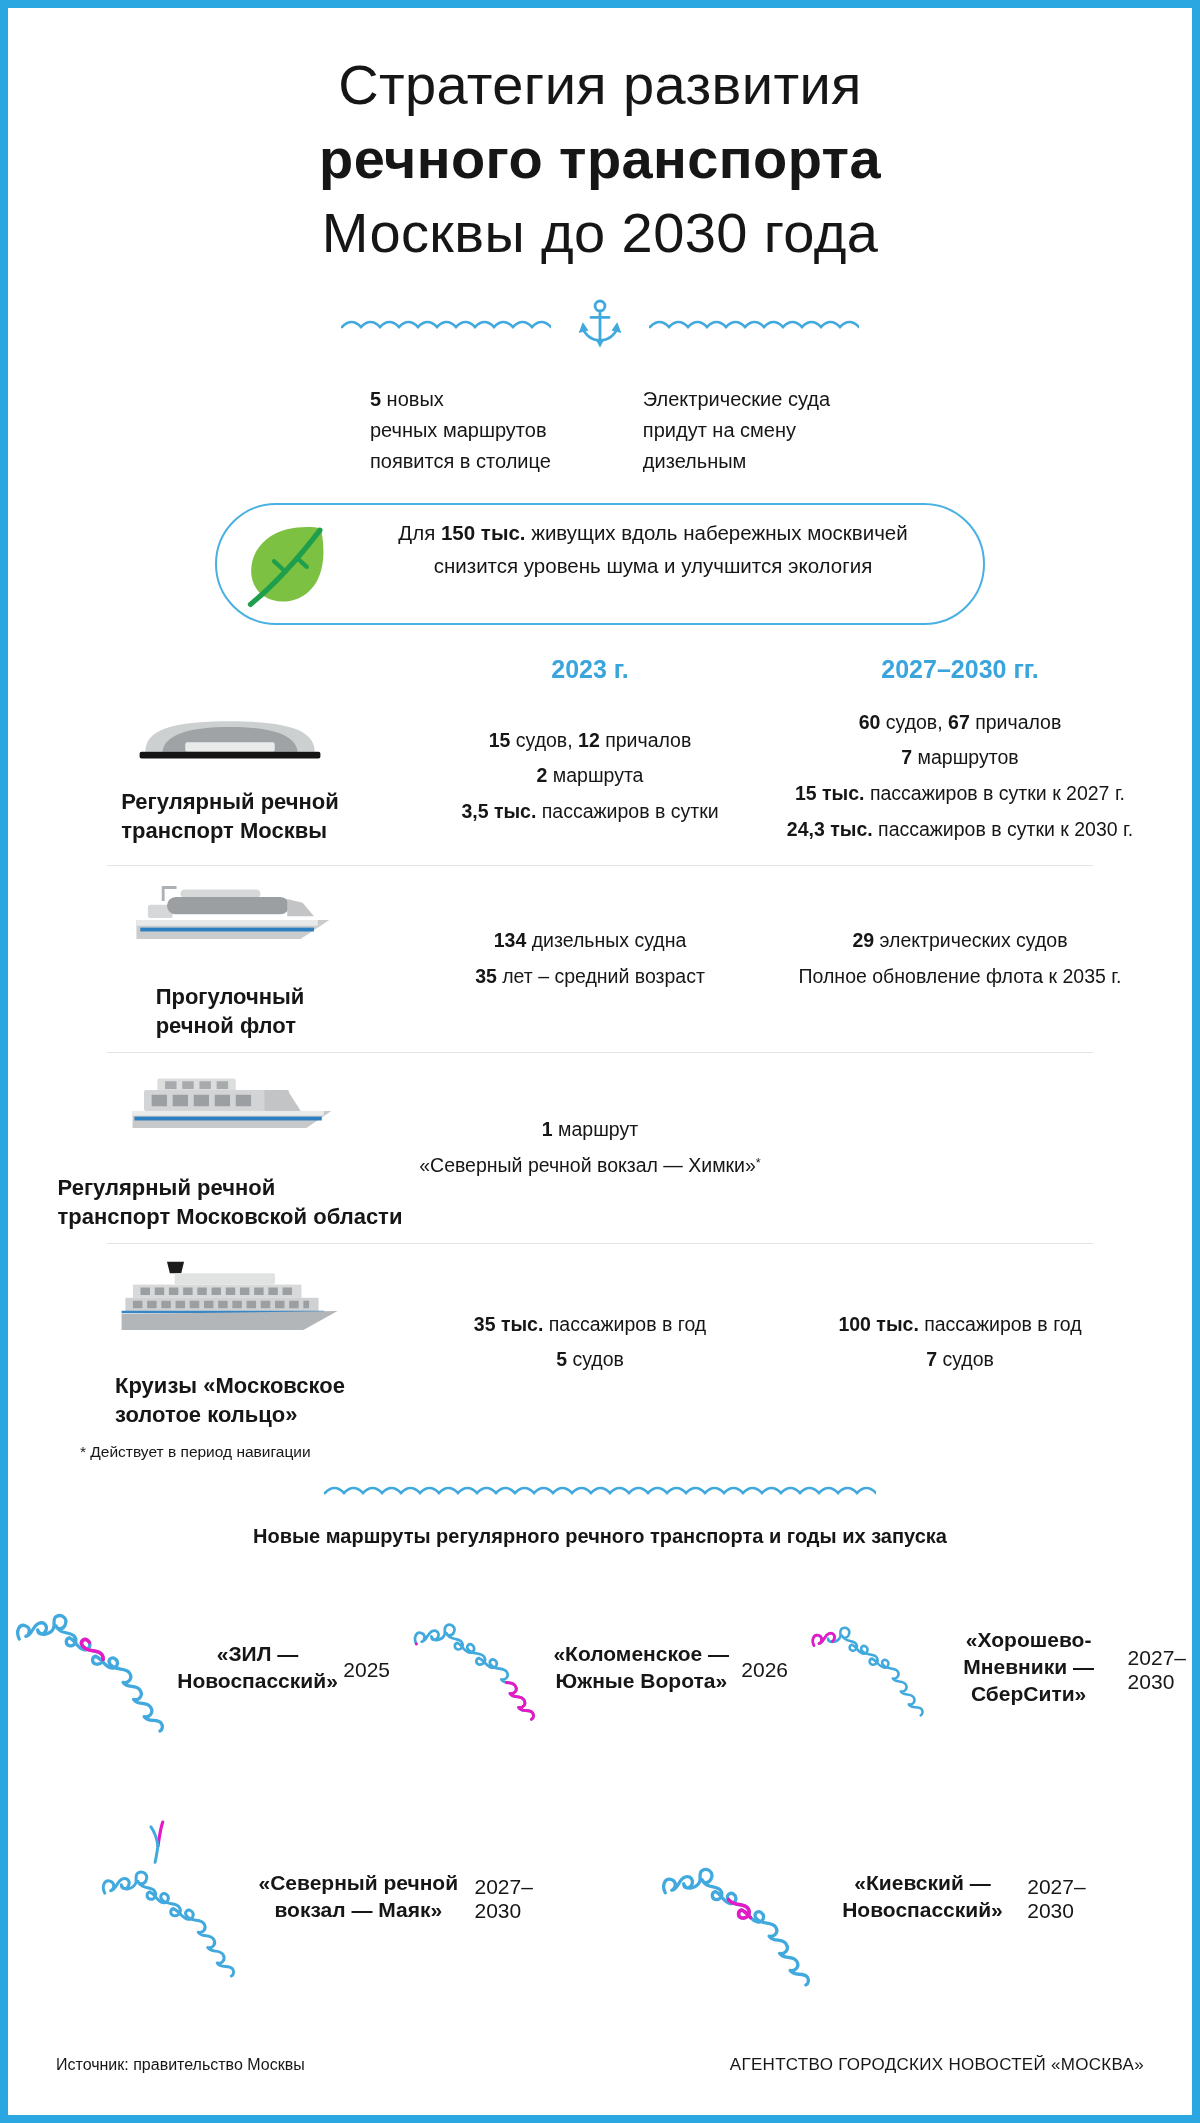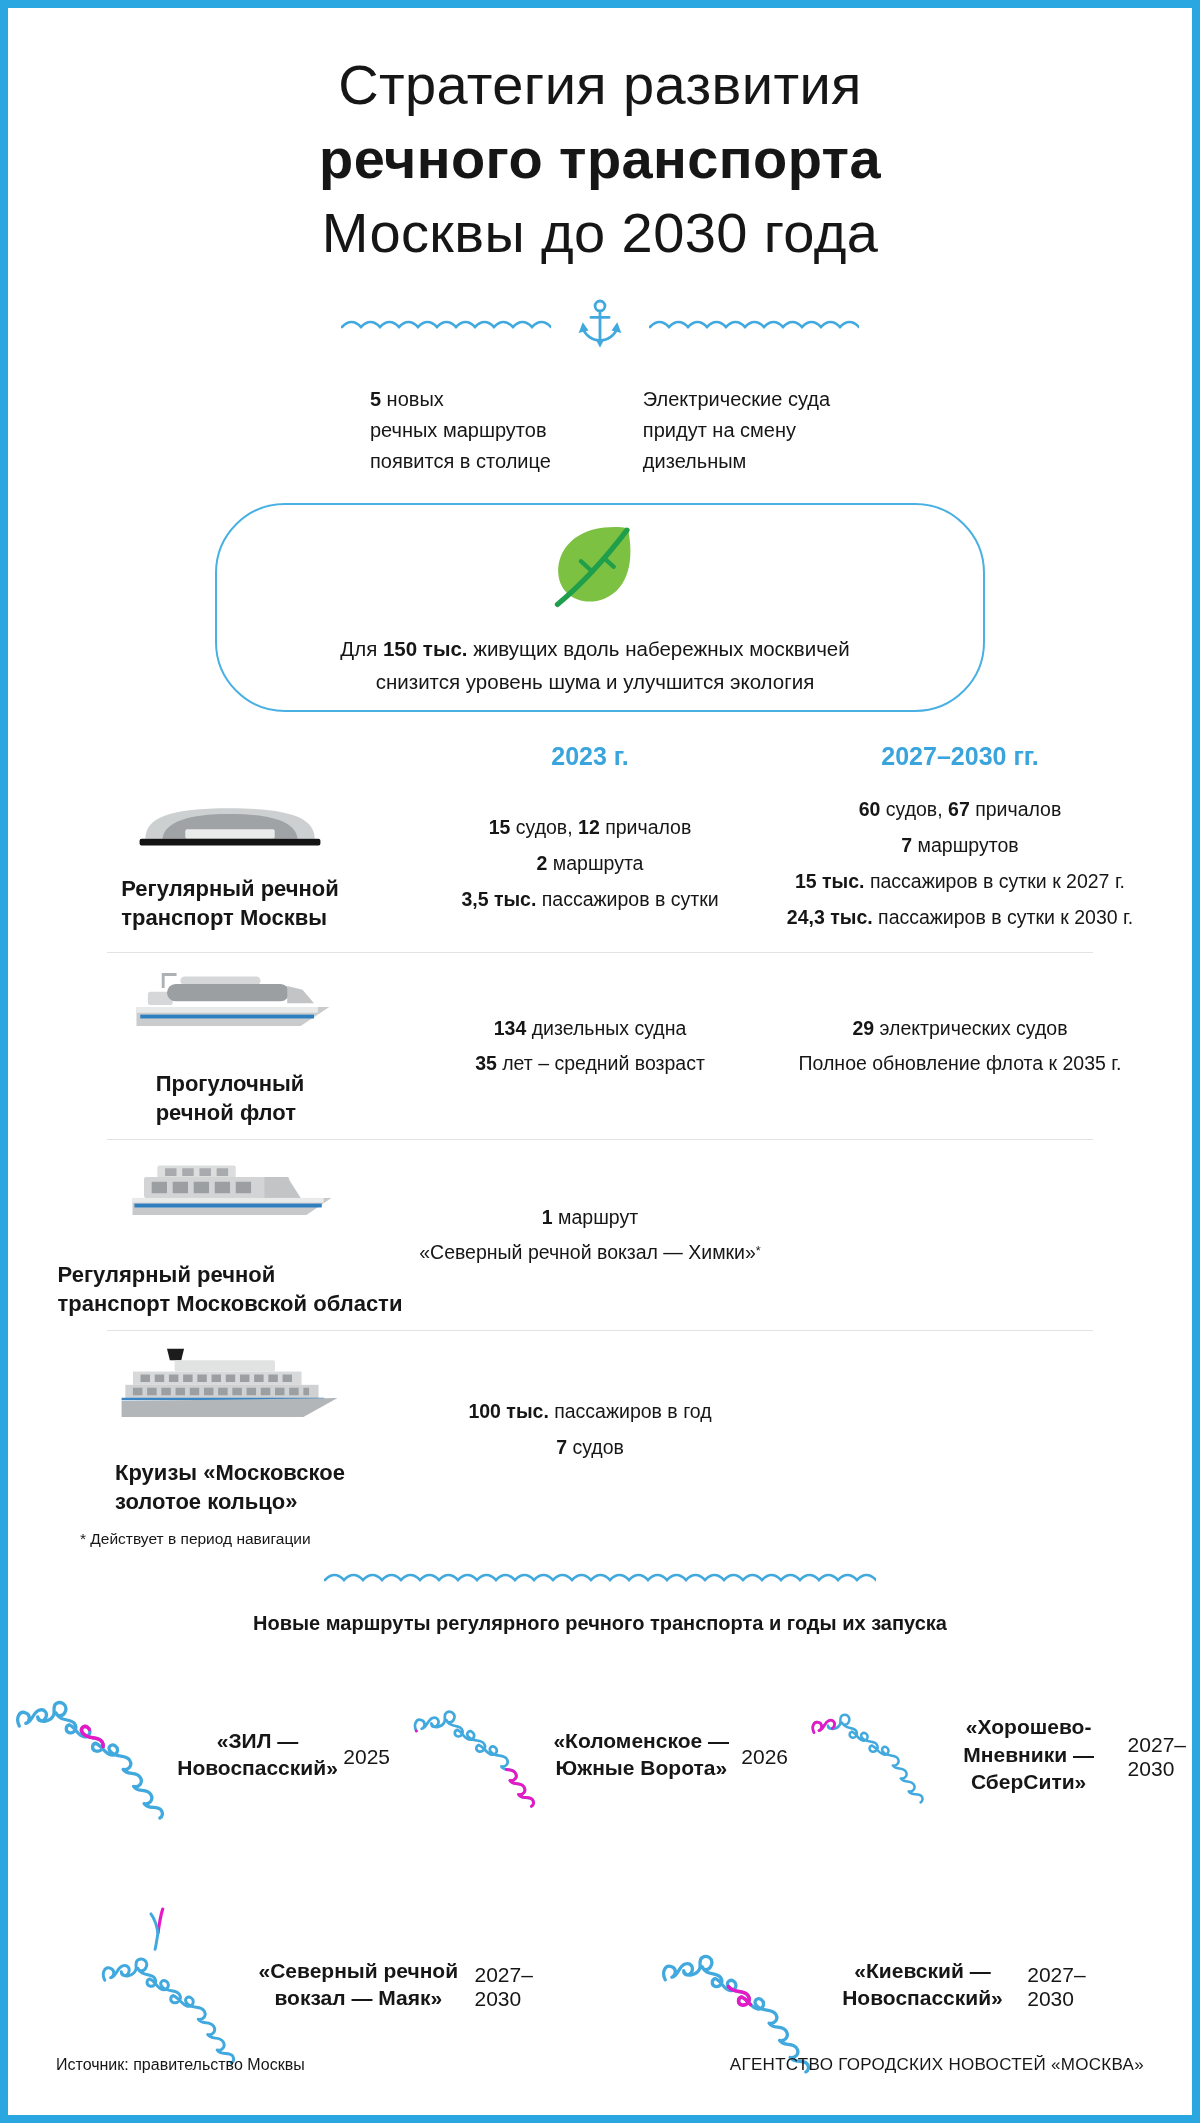--- a/index.html
+++ b/index.html
@@ -12,21 +12,21 @@
   .title{margin-top:40px;text-align:center;font-size:56px;line-height:1.32;letter-spacing:.4px;font-weight:400;}
   .title .tl-bold{font-weight:700;}
   
   .divider-anchor{display:flex;justify-content:center;align-items:center;gap:26px;margin-top:24px;height:60px;}
   .wave-svg{display:block;}
   
   .stats{display:flex;justify-content:center;gap:92px;margin-top:30px;text-align:left;
          font-size:20px;line-height:1.55;white-space:nowrap;}
   
   .eco{width:770px;box-sizing:border-box;margin:26px auto 0;border:2.5px solid #49b0e3;border-radius:70px;
-       display:flex;align-items:center;gap:22px;padding:12px 34px 12px 24px;flex-direction:column;}
+       display:flex;gap:22px;padding:12px 34px 12px 24px;}
   .eco-text{flex:1;text-align:center;font-size:20.5px;line-height:1.6;}
   
   .table{width:1110px;margin:30px auto 0;}
   .thead,.trow{display:grid;grid-template-columns:370px 350px 390px;}
   .thead{font-size:25px;font-weight:700;color:#3aa4dc;text-align:center;margin-bottom:8px;}
   .trow{align-items:center;padding:8px 0;}
   .row-divider{border:0;border-top:1px solid #e3e3e3;margin:4px 62px;}
   .c1{display:flex;flex-direction:column;align-items:center;gap:20px;text-align:left;}
   .row-label{font-weight:700;font-size:22px;line-height:1.32;}
   .c2,.c3{text-align:center;font-size:19.5px;line-height:1.32;}
@@ -181,20 +181,24 @@
           <rect x="64" y="18" width="106" height="12" rx="2" fill="#e1e2e2"></rect>
           <rect x="20" y="30" width="178" height="14" fill="#d8d9da"></rect>
           <line x1="28" y1="37" x2="188" y2="37" stroke="#9b9fa2" stroke-width="8" stroke-dasharray="10 5"></line>
           <rect x="12" y="44" width="204" height="14" fill="#cfd1d2"></rect>
           <line x1="20" y1="51" x2="206" y2="51" stroke="#9b9fa2" stroke-width="8" stroke-dasharray="10 5"></line>
           <line x1="8" y1="59" x2="222" y2="59" stroke="#3a86c4" stroke-width="2.5"></line>
           <polygon points="8,78 200,78 236,58 8,61" fill="#b3b6b8"></polygon>
         </svg>
         <div class="row-label"><span>Круизы «Московское</span><br><span>золотое кольцо»</span></div>
       </div>
+      <div class="c2">
+        <div class="cell-line"><span class="b">35 тыс.</span><span> пассажиров в год</span></div>
+        <div class="cell-line"><span class="b">5</span><span> судов</span></div>
+      </div>
       <div class="c3">
         <div class="cell-line"><span class="b">100 тыс.</span><span> пассажиров в год</span></div>
         <div class="cell-line"><span class="b">7</span><span> судов</span></div>
       </div>
     </div>
   </div>
 
   <div class="footnote">* Действует в период навигации</div>
 
   <div class="wave-section">

